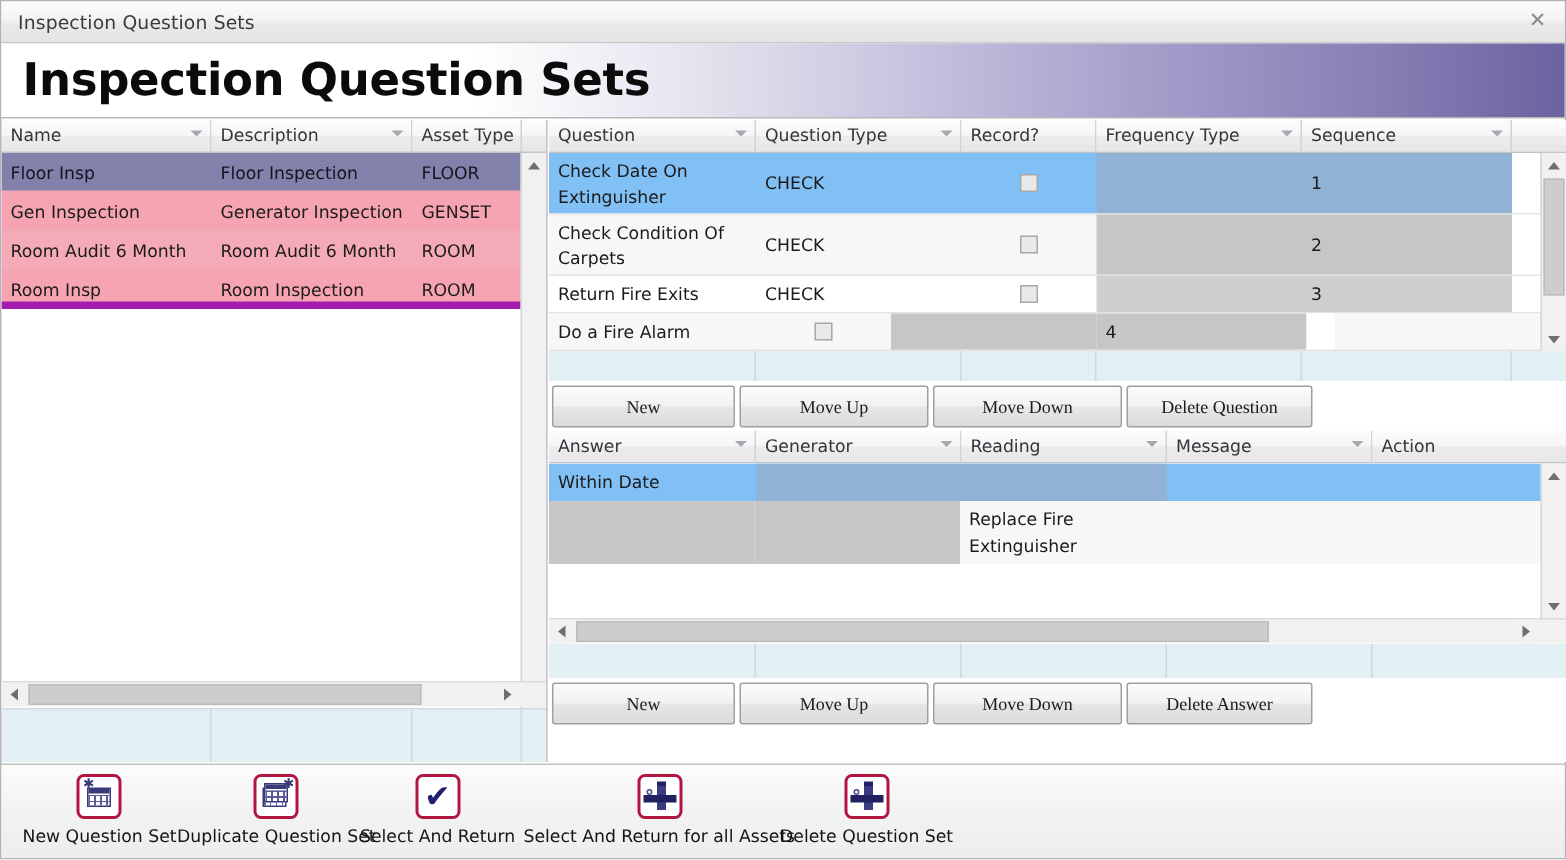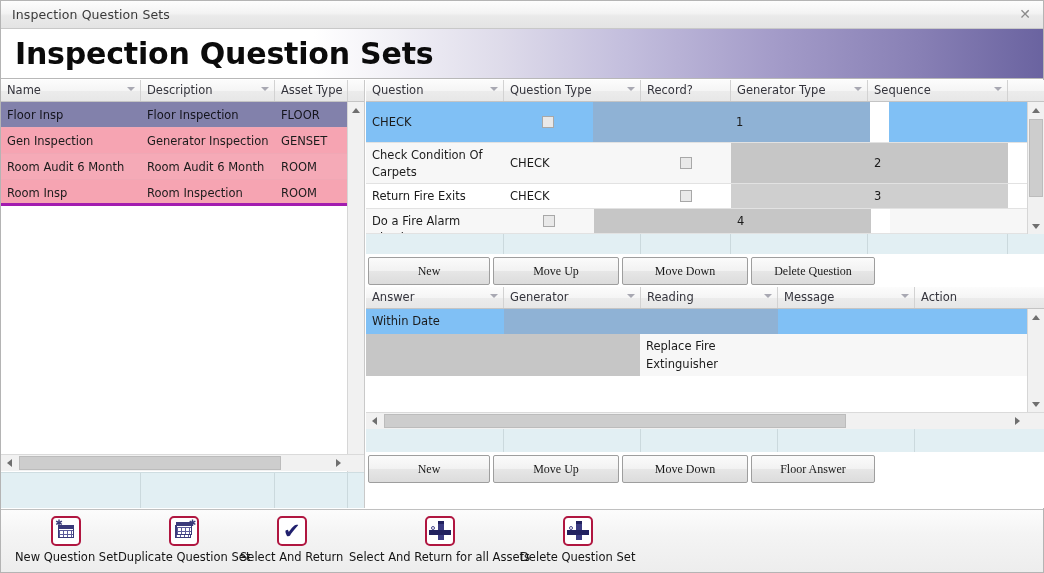--- a/index.html
+++ b/index.html
@@ -313,21 +313,21 @@
         <div class="cell" style="width:134px">Generator Inspection</div>
         <div class="cell" style="width:73px">GENSET</div>
       </div>
 
       <div class="left-row alt2">
         <div class="cell" style="width:140px">Room Audit 6 Month</div>
         <div class="cell" style="width:134px">Room Audit 6 Month</div>
         <div class="cell" style="width:73px">ROOM</div>
       </div>
 
-      <div class="left-row alt" style="border-bottom:3px solid #a21caf">
+      <div class="left-row alt" style="border-bottom:5px solid #a21caf">
         <div class="cell" style="width:140px">Room Insp</div>
         <div class="cell" style="width:134px">Room Inspection</div>
         <div class="cell" style="width:73px">ROOM</div>
       </div>
 
       <div class="vscroll">
         <div class="vs-up">
             <span class="tri-up"></span>
           </div>
         <div class="vs-dn">
@@ -361,33 +361,34 @@
         <span class="caret"></span>
       </div>
       <div class="hdr-cell" style="width:137px">
         <span>Question Type</span>
         <span class="caret"></span>
       </div>
       <div class="hdr-cell" style="width:90px">
         <span>Record?</span>
       </div>
       <div class="hdr-cell" style="width:137px">
-        <span>Generator Type</span>
+        <span>Frequency Type</span>
         <span class="caret"></span>
       </div>
       <div class="hdr-cell" style="width:140px">
         <span>Sequence</span>
         <span class="caret"></span>
       </div>
       <div class="hdr-cell" style="width:36px;border-right:none"></div>
     </div>
 
     <div class="qgrid-body">
 
       <div class="q-row sel" style="height:41px">
+        <div class="cell" style="width:138px">Check Date On Extinguisher</div>
         <div class="cell" style="width:137px;padding-top:12px">CHECK</div>
         <div class="cell center" style="width:90px;padding-top:13px"><span class="chk"></span></div>
         <div class="cell shade-sel" style="width:137px"></div>
         <div class="cell shade-sel" style="width:140px;padding-top:12px">1</div>
         <div class="cell" style="width:19px;background:#ffffff"></div>
       </div>
 
       <div class="q-row odd" style="height:41px">
         <div class="cell" style="width:138px">Check Condition Of Carpets</div>
         <div class="cell" style="width:137px;padding-top:12px">CHECK</div>
@@ -502,21 +503,21 @@
       <div class="bcell" style="width:137px"></div>
       <div class="bcell" style="width:137px"></div>
       <div class="bcell" style="width:137px"></div>
       <div class="bcell" style="width:129px;border-right:none"></div>
     </div>
 
     <div class="btnrow" style="padding-top:3px">
       <div class="btn" style="width:122px">New</div>
       <div class="btn" style="width:126px">Move Up</div>
       <div class="btn" style="width:126px">Move Down</div>
-      <div class="btn" style="width:124px">Floor Answer</div>
+      <div class="btn" style="width:124px">Delete Answer</div>
     </div>
   </div>
 
   <div class="toolbar">
 
     <div class="tool" style="left:14px">
       <div class="glyph">
         <span class="spark">✱</span>
         <span class="ic-grid"></span>
       </div>

